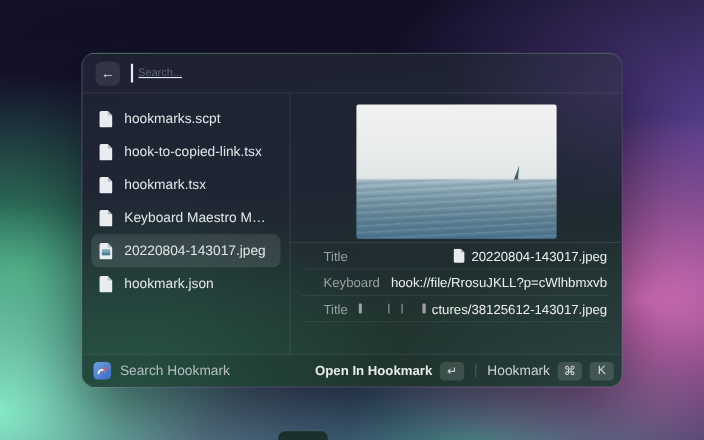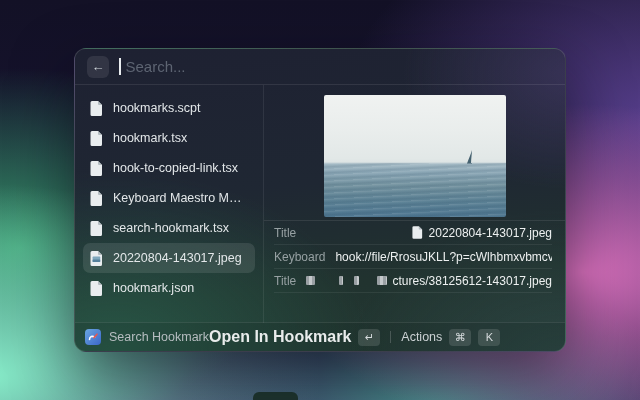--- a/index.html
+++ b/index.html
@@ -34,21 +34,21 @@
     border-bottom:1px solid rgba(255,255,255,0.09);
   }
   .back-btn{
     width:22px;height:22px;border-radius:6px;background:rgba(255,255,255,0.09);
     color:#cfd6da;display:flex;align-items:center;justify-content:center;
     font-size:13px;cursor:pointer;flex:0 0 auto;
   }
   .caret{width:1.5px;height:17px;background:#e9edf0;margin-right:-7px;flex:0 0 auto;}
   .search-input{
     flex:1;background:transparent;border:none;outline:none;
-    color:#e8edf0;font-size:15px;font-family:"Liberation Sans", sans-serif;padding:0 0 0 2px;
+    color:#e8edf0;font-size:10px;font-family:"Liberation Sans", sans-serif;padding:0 0 0 2px;text-decoration:underline;
   }
   .search-input::placeholder{color:#5d6472;}
   .content{position:absolute;top:36px;bottom:28px;left:0;right:0;display:flex;}
   .list{width:188px;flex:0 0 auto;padding:8px;box-sizing:border-box;overflow:hidden;}
   .row{
     height:30px;display:flex;align-items:center;gap:10px;padding:0 7px;
     border-radius:7px;color:#e3e7e9;font-size:12.5px;cursor:pointer;
   }
   .row.selected{background:rgba(255,255,255,0.10);}
   .row .label{white-space:nowrap;overflow:hidden;text-overflow:ellipsis;}
@@ -70,42 +70,42 @@
   .sailboat{position:absolute;left:78.5%;top:45%;}
   .meta{
     position:absolute;top:135px;left:0;right:0;
     border-top:1px solid rgba(255,255,255,0.09);
     padding:0 13px 0 10px;
   }
   .meta-row{
     height:23px;display:flex;align-items:center;justify-content:space-between;
     border-bottom:1px solid rgba(255,255,255,0.07);font-size:12px;gap:10px;
   }
-  .meta-label{color:#97a1a3;flex:0 0 auto;}
+  .meta-label{color:#97a1a3;flex:0 0 auto;margin-left:20px;}
   .meta-value{color:#edf0f0;display:flex;align-items:center;gap:6px;white-space:nowrap;overflow:hidden;}
   .redacted{
     height:9px;border-radius:1px;display:inline-block;filter:blur(0.4px);
     background:repeating-linear-gradient(90deg,#9aa0a4 0 3px,#c4c8cb 3px 6px);
   }
   .r1{width:15px;margin-right:18px;} .r2{width:8px;margin-right:5px;}
   .r3{width:8px;margin-right:12px;} .r4{width:17px;margin-right:0;}
   .footer{
     position:absolute;left:0;right:0;bottom:0;height:28px;
     border-top:1px solid rgba(255,255,255,0.09);
-    display:flex;align-items:center;justify-content:flex-start;
+    display:flex;align-items:center;justify-content:space-between;
     padding:0 7px 0 10px;background:rgba(10,20,16,0.10);
   }
   .f-left{display:flex;align-items:center;gap:8px;color:#b6bdc0;font-size:12.5px;}
   .app-icon{
     width:16px;height:16px;border-radius:4px;flex:0 0 auto;
     background:linear-gradient(135deg,#6aa6e0,#3b66c8);
     display:flex;align-items:center;justify-content:center;
   }
   .f-right{display:flex;align-items:center;gap:7px;}
-  .primary-label{color:#e9ecec;font-weight:bold;font-size:16px;}
+  .primary-label{color:#e9ecec;font-weight:bold;font-size:12px;}
   .keycap{
     min-width:16px;height:17px;padding:0 3px;border-radius:4px;
     background:rgba(255,255,255,0.13);color:#d6dbdd;
     display:flex;align-items:center;justify-content:center;font-size:11px;cursor:pointer;
   }
   .f-sep{width:1px;height:12px;background:rgba(255,255,255,0.18);margin:0 3px;}
   .actions-label{color:#ccd2d4;font-size:12.5px;cursor:pointer;}
 </style>
 </head>
 <body>
@@ -134,48 +134,39 @@
         </span>
         <span class="label">hookmarks.scpt</span>
       </div>
       <div class="row">
         <span class="file-ico">
           <svg width="13" height="15" viewBox="0 0 13 15">
               <path d="M2 0h6l4 4v9.5A1.5 1.5 0 0 1 10.5 15H2A1.5 1.5 0 0 1 .5 13.5v-12A1.5 1.5 0 0 1 2 0z" fill="#e9edef"></path>
               <path d="M8 0l4 4H9a1 1 0 0 1-1-1V0z" fill="#b3bcc1"></path>
             </svg>
         </span>
+        <span class="label">hook-to-copied-link.tsx</span>
+      </div>
+      <div class="row">
+        <span class="file-ico">
+          <svg width="13" height="15" viewBox="0 0 13 15">
+              <path d="M2 0h6l4 4v9.5A1.5 1.5 0 0 1 10.5 15H2A1.5 1.5 0 0 1 .5 13.5v-12A1.5 1.5 0 0 1 2 0z" fill="#e9edef"></path>
+              <path d="M8 0l4 4H9a1 1 0 0 1-1-1V0z" fill="#b3bcc1"></path>
+            </svg>
+        </span>
         <span class="label">hookmark.tsx</span>
       </div>
       <div class="row">
         <span class="file-ico">
           <svg width="13" height="15" viewBox="0 0 13 15">
               <path d="M2 0h6l4 4v9.5A1.5 1.5 0 0 1 10.5 15H2A1.5 1.5 0 0 1 .5 13.5v-12A1.5 1.5 0 0 1 2 0z" fill="#e9edef"></path>
               <path d="M8 0l4 4H9a1 1 0 0 1-1-1V0z" fill="#b3bcc1"></path>
             </svg>
         </span>
-        <span class="label">hook-to-copied-link.tsx</span>
-      </div>
-      <div class="row">
-        <span class="file-ico">
-          <svg width="13" height="15" viewBox="0 0 13 15">
-              <path d="M2 0h6l4 4v9.5A1.5 1.5 0 0 1 10.5 15H2A1.5 1.5 0 0 1 .5 13.5v-12A1.5 1.5 0 0 1 2 0z" fill="#e9edef"></path>
-              <path d="M8 0l4 4H9a1 1 0 0 1-1-1V0z" fill="#b3bcc1"></path>
-            </svg>
-        </span>
         <span class="label">Keyboard Maestro Macros.k...</span>
-      </div>
-      <div class="row">
-        <span class="file-ico">
-          <svg width="13" height="15" viewBox="0 0 13 15">
-              <path d="M2 0h6l4 4v9.5A1.5 1.5 0 0 1 10.5 15H2A1.5 1.5 0 0 1 .5 13.5v-12A1.5 1.5 0 0 1 2 0z" fill="#e9edef"></path>
-              <path d="M8 0l4 4H9a1 1 0 0 1-1-1V0z" fill="#b3bcc1"></path>
-            </svg>
-        </span>
-        <span class="label">search-hookmark.tsx</span>
       </div>
       <div class="row selected">
         <span class="file-ico">
           <svg width="13" height="15" viewBox="0 0 13 15">
               <path d="M2 0h6l4 4v9.5A1.5 1.5 0 0 1 10.5 15H2A1.5 1.5 0 0 1 .5 13.5v-12A1.5 1.5 0 0 1 2 0z" fill="#e9edef"></path>
               <path d="M8 0l4 4H9a1 1 0 0 1-1-1V0z" fill="#b3bcc1"></path>
               <rect x="2.6" y="5.6" width="7.6" height="5.4" rx="0.6" fill="#7fa8bd"></rect>
               <rect x="2.6" y="8.6" width="7.6" height="2.4" rx="0.4" fill="#55809c"></rect>
             </svg>
         </span>
@@ -243,19 +234,19 @@
           <path d="M2.5 8.5 C2.5 5.5 5.5 4.5 7.5 6.2" stroke="#ffffff" stroke-width="1.6" fill="none" stroke-linecap="round"></path>
           <path d="M7 6.6 L10 3.2" stroke="#e8574f" stroke-width="1.6" fill="none" stroke-linecap="round"></path>
         </svg>
       </span>
       <span>Search Hookmark</span>
     </div>
     <div class="f-right">
       <span class="primary-label">Open In Hookmark</span>
       <span class="keycap">↵</span>
       <span class="f-sep"></span>
-      <span class="actions-label">Actions</span>
+      <span class="actions-label">Hookmark</span>
       <span class="keycap">⌘</span>
       <span class="keycap">K</span>
     </div>
   </div>
 
 </div>
 
 </body></html>

